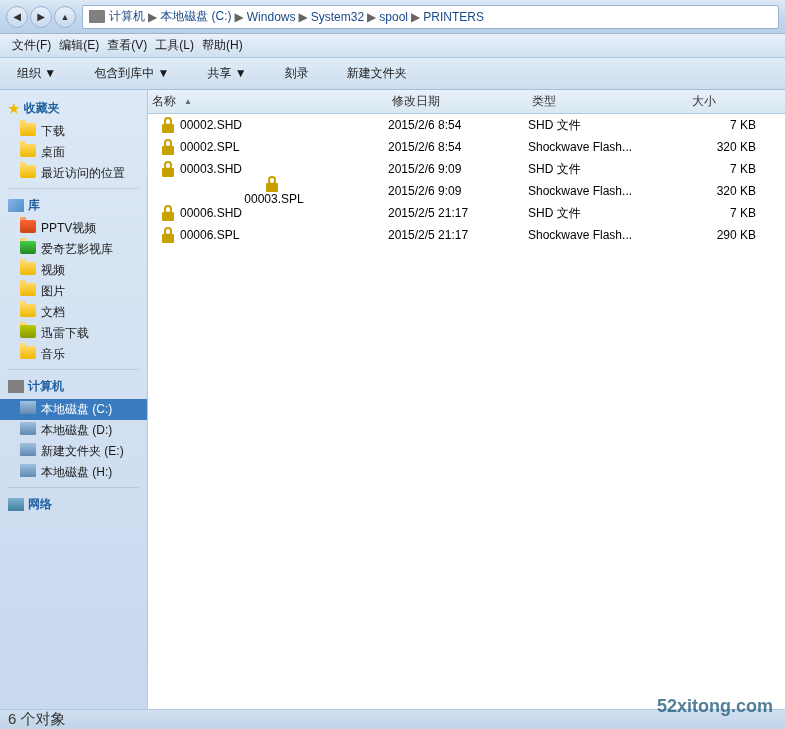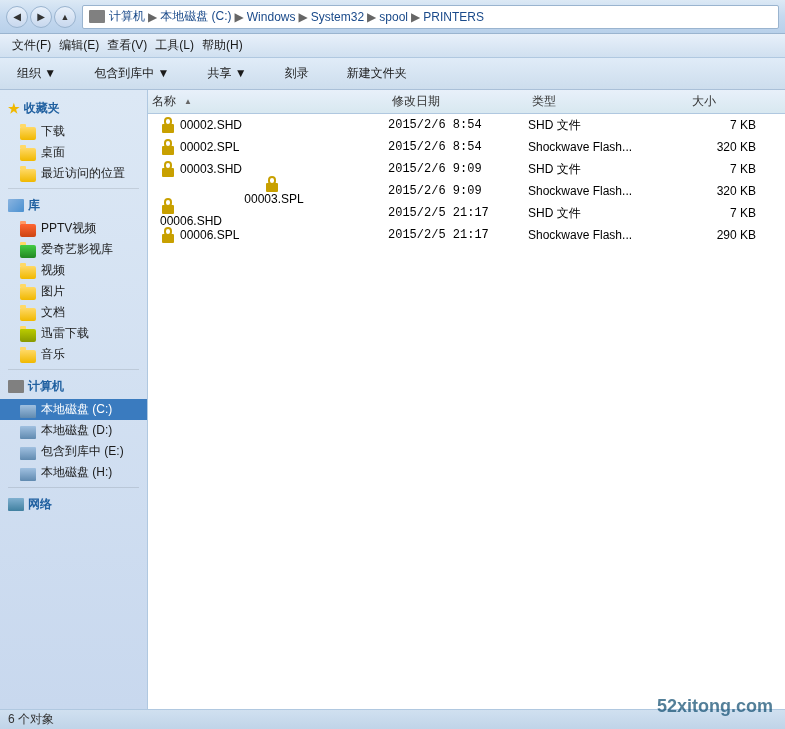--- a/index.html
+++ b/index.html
@@ -111,21 +111,21 @@
     .sidebar {
       width: 148px;
       min-width: 148px;
       background: linear-gradient(to bottom, #dce8f5 0%, #c8d8ee 100%);
       border-right: 1px solid #b0c8e0;
       overflow-y: auto;
       padding: 6px 0;
     }
     .sidebar-item {
       display: flex;
-      align-items: flex-end;
+      align-items: flex-start;
       gap: 5px;
       padding: 2px 8px 2px 20px;
       font-size: 12px;
       color: #1a1a1a;
       cursor: pointer;
       white-space: nowrap;
     }
     .sidebar-item.active { background: #3a7bbf; color: white; }
     .sidebar-section { margin-bottom: 4px; }
 
@@ -189,21 +189,21 @@
       display: flex;
       align-items: center;
       background: linear-gradient(to bottom, #e8f0fa, #d8e8f0);
       border-bottom: 1px solid #b0c8e0;
       padding: 3px 0;
       font-size: 12px;
       color: #333;
       height: 24px;
     }
     .col-name { width: 240px; padding-left: 12px; display: flex; align-items: center; }
-    .col-date { width: 140px; font-family: Liberation Mono, monospace; }
+    .col-date { width: 140px; }
     .col-type { width: 160px; }
     .col-size { width: 80px; text-align: right; padding-right: 12px; }
     .col-header { 
       display: flex; align-items: center; gap: 8px; cursor: pointer;
       padding: 0 4px;
     }
     .sort-arrow { font-size: 8px; color: #666; }
 
     .file-row {
       display: flex;
@@ -224,21 +224,21 @@
     }
 
     
     .status-bar {
       height: 20px;
       background: linear-gradient(to bottom, #d0e0f0, #c0d4e8);
       border-top: 1px solid #b0c8e0;
       display: flex;
       align-items: center;
       padding: 0 8px;
-      font-size: 12px;
+      font-size: 15px;
       color: #333;
     }
 
     
     .watermark {
       position: fixed;
       bottom: 12px;
       right: 12px;
       font-size: 18px;
       font-weight: bold;
@@ -388,21 +388,21 @@
       <div class="sidebar-item active">
         <span class="icon-drive"></span>
         <span>本地磁盘 (C:)</span>
       </div>
       <div class="sidebar-item">
         <span class="icon-drive"></span>
         <span>本地磁盘 (D:)</span>
       </div>
       <div class="sidebar-item">
         <span class="icon-drive"></span>
-        <span>包含到库中 (E:)</span>
+        <span>新建文件夹 (E:)</span>
       </div>
       <div class="sidebar-item">
         <span class="icon-drive"></span>
         <span>本地磁盘 (H:)</span>
       </div>
     </div>
 
     <div class="sidebar-separator"></div>
 
     <div class="sidebar-section">
@@ -483,21 +483,21 @@
       <rect x="4" y="1" width="6" height="7" rx="3" stroke="#c8a000" stroke-width="2" fill="none"></rect>
     </svg>
             </span>
         <span>00003.SPL</span>
       </div>
       <div class="col-date">2015/2/6 9:09</div>
       <div class="col-type">Shockwave Flash...</div>
       <div class="col-size">320 KB</div>
     </div>
         <div class="file-row">
-      <div class="col-name" style="display:flex;align-items:flex-start;flex-direction:column;">
+      <div class="col-name" style="display:flex;align-items:center;">
         <span class="file-icon">
               <svg width="14" height="16" viewBox="0 0 14 16" fill="none" xmlns="http://www.w3.org/2000/svg">
       <rect x="1" y="7" width="12" height="9" rx="1" fill="#c8a000"></rect>
       <rect x="4" y="1" width="6" height="7" rx="3" stroke="#c8a000" stroke-width="2" fill="none"></rect>
     </svg>
             </span>
         <span>00006.SHD</span>
       </div>
       <div class="col-date">2015/2/5 21:17</div>
       <div class="col-type">SHD 文件</div>

